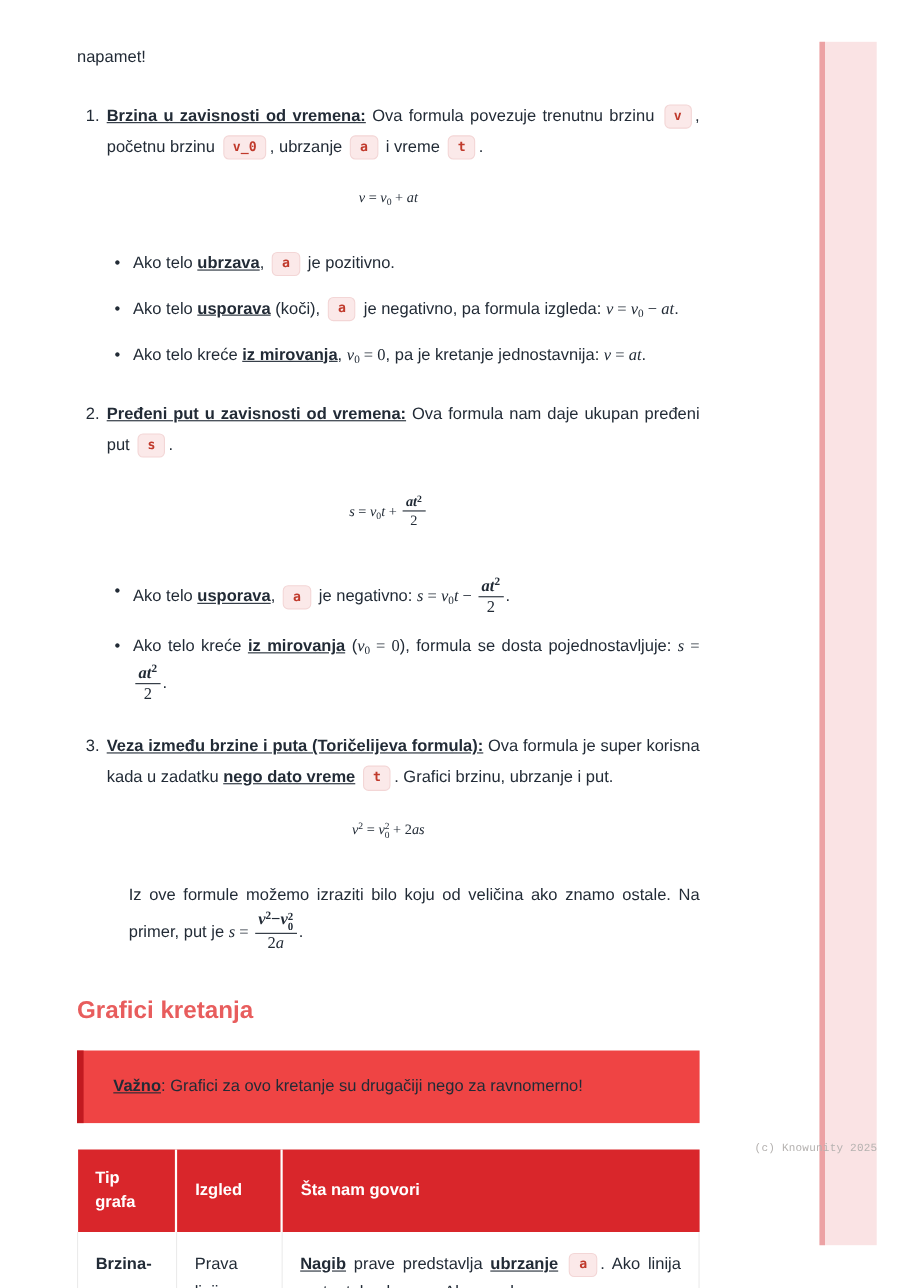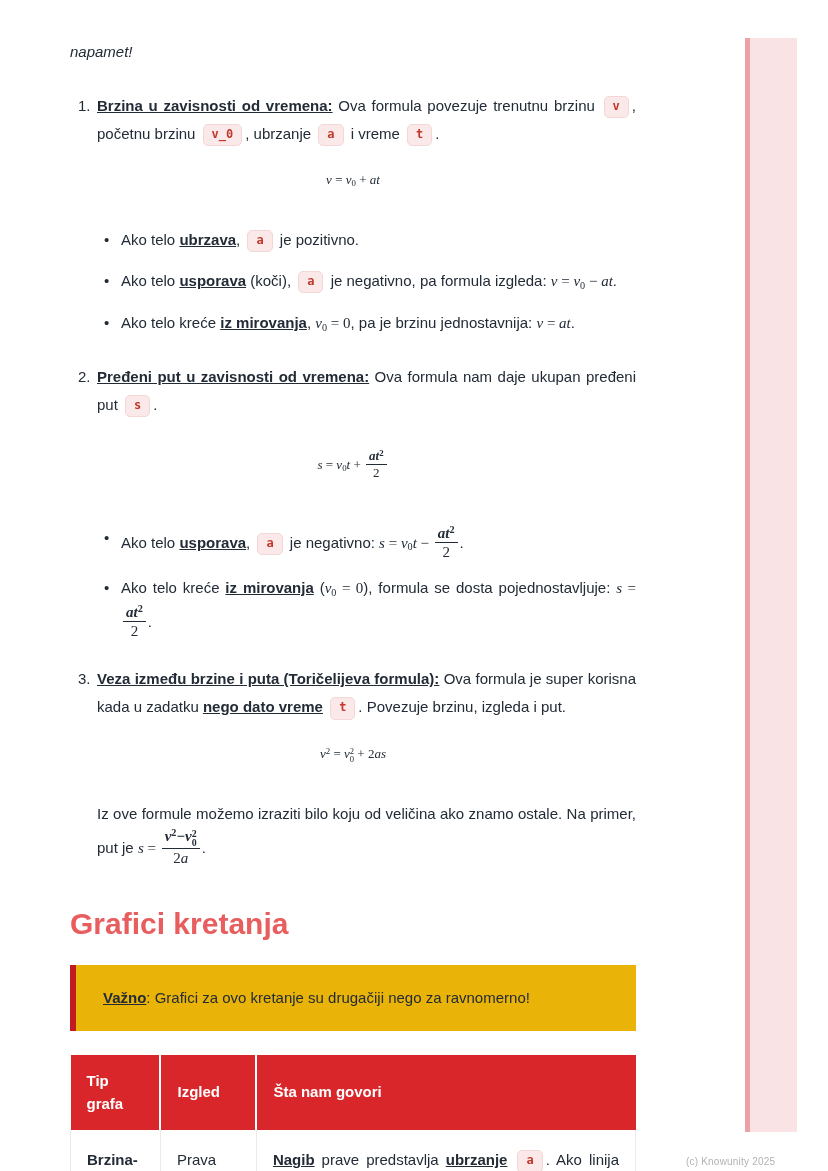--- a/index.html
+++ b/index.html
@@ -1,20 +1,20 @@
 <!DOCTYPE html>
 <html><head>
 <meta charset="utf-8">
 <style>
   html,body{margin:0;padding:0;background:#ffffff;}
   body{font-family:"Liberation Sans",sans-serif;}
   .page{position:relative;width:828px;height:1171px;background:#ffffff;overflow:hidden;color:#222b36;}
   .content{position:absolute;left:70px;top:0;width:566px;padding-top:38px;font-size:15px;line-height:1.85;}
 
-  .intro{font-style:italic;margin:0 0 26px 0;}
+  .intro{margin:0 0 26px 0;}
 
   .list-item{display:flex;margin:26px 0 0 0;text-align:justify;}
   .num{flex:0 0 19px;margin-left:8px;}
   .itext{flex:1;}
 
   .formula{text-align:center;font-family:"Liberation Serif",serif;font-size:13px;margin:30px 0 44px 0;line-height:1.4;}
   .formula-tight{margin:24px 0 36px 0;}
 
   .bullet{display:flex;margin:0 0 13px 0;text-align:justify;}
   .dot{flex:0 0 17px;margin-left:34px;}
@@ -28,35 +28,35 @@
   .sup{font-family:"Liberation Serif",serif;font-style:normal;font-size:68%;vertical-align:0.5em;}
   .chip{font-family:"DejaVu Sans Mono","Liberation Mono",monospace;font-weight:700;font-size:12px;color:#c0392b;
         background:#fbe9e9;border:1px solid #f3d6d6;border-radius:5px;padding:1px 8px 2px 8px;margin:0 3px;
         display:inline-block;line-height:1.45;vertical-align:1px;}
   .frac{display:inline-block;vertical-align:-0.62em;text-align:center;line-height:1.12;margin:0 2px;}
   .frac .fnum{display:block;border-bottom:1.3px solid #222b36;padding:0 3px 0 3px;font-weight:bold;}
   .frac .fden{display:block;padding-top:1px;}
   .ss{display:inline-block;vertical-align:-0.42em;line-height:0.9;font-size:66%;font-family:"Liberation Serif",serif;font-style:normal;text-align:left;}
   .ss span{display:block;}
 
-  .section-heading{color:#e85d5d;font-size:30px;font-weight:700;margin:38px 0 22px 0;line-height:1.3;}
+  .section-heading{color:#e85d5d;font-size:22px;font-weight:700;margin:38px 0 22px 0;line-height:1.3;}
 
-  .callout{background:#eab308;border-left:6px solid #c11a20;padding:19px 24px 19px 27px;margin:0 0 24px 0;}
+  .callout{background:#ef4444;border-left:6px solid #c11a20;padding:19px 24px 19px 27px;margin:0 0 24px 0;}
 
   table.graph-table{width:566px;border-collapse:collapse;margin-top:0;}
   .graph-table th{background:#d9262b;color:#ffffff;text-align:left;font-size:15px;font-weight:700;
       padding:15px 16px;border-right:2px solid #ffffff;vertical-align:middle;line-height:1.5;}
   .graph-table th:last-child{border-right:none;margin-left:20px;}
   .graph-table td{padding:17px 16px;vertical-align:top;font-size:15px;line-height:1.7;
       border-right:1px solid #ebebeb;border-left:1px solid #ebebeb;text-align:justify;}
   .graph-table td:first-child{font-weight:700;text-align:left;}
   .graph-table td:nth-child(2){text-align:left;}
 
   .scrollbar{position:absolute;left:745px;top:38px;width:47px;height:1094px;background:#fae3e4;border-left:5px solid #eca2a4;z-index:2;}
-  .credit{position:absolute;left:686px;top:1156px;font-size:10px;color:#b5b2b0;z-index:5;letter-spacing:0.2px;white-space:nowrap;}
+  .credit{position:absolute;left:686px;top:1039px;font-size:10px;color:#b5b2b0;z-index:5;letter-spacing:0.2px;white-space:nowrap;font-family:Liberation Mono, monospace;}
 </style>
 </head>
 <body>
 
 <div class="page">
 
   <div class="scrollbar"></div>
   <div class="credit">(c) Knowunity 2025</div>
 
   <div class="content">
@@ -76,21 +76,21 @@
         <div class="bullet">
           <span class="dot">•</span>
           <div class="btext"><span>Ako telo </span><span class="b">ubrzava</span><span>, </span><span class="chip">a</span><span> je pozitivno.</span></div>
         </div>
         <div class="bullet">
           <span class="dot">•</span>
           <div class="btext"><span>Ako telo </span><span class="b">usporava</span><span> (koči), </span><span class="chip">a</span><span> je negativno, pa formula izgleda: </span><span class="mi">v</span><span class="mu"> = </span><span class="mi">v</span><span class="sub">0</span><span class="mu"> − </span><span class="mi">at</span><span>.</span></div>
         </div>
         <div class="bullet">
           <span class="dot">•</span>
-          <div class="btext"><span>Ako telo kreće </span><span class="b">iz mirovanja</span><span>, </span><span class="mi">v</span><span class="sub">0</span><span class="mu"> = 0</span><span>, pa je brzinu jednostavnija: </span><span class="mi">v</span><span class="mu"> = </span><span class="mi">at</span><span>.</span></div>
+          <div class="btext"><span>Ako telo kreće </span><span class="b">iz mirovanja</span><span>, </span><span class="mi">v</span><span class="sub">0</span><span class="mu"> = 0</span><span>, pa je kretanje jednostavnija: </span><span class="mi">v</span><span class="mu"> = </span><span class="mi">at</span><span>.</span></div>
         </div>
       </div>
 
       <div class="list-item">
         <span class="num">2.</span>
         <div class="itext"><span class="b">Pređeni put u zavisnosti od vremena:</span><span> Ova formula nam daje ukupan pređeni put </span><span class="chip">s</span><span>.</span></div>
       </div>
 
       <div class="formula"><span class="mi">s</span><span class="mu"> = </span><span class="mi">v</span><span class="sub">0</span><span class="mi">t</span><span class="mu"> + </span><span class="frac"><span class="fnum"><span class="mi">at</span><span class="sup">2</span></span><span class="fden"><span class="mu">2</span></span></span></div>
 
@@ -100,26 +100,26 @@
           <div class="btext"><span>Ako telo </span><span class="b">usporava</span><span>, </span><span class="chip">a</span><span> je negativno: </span><span class="mi">s</span><span class="mu"> = </span><span class="mi">v</span><span class="sub">0</span><span class="mi">t</span><span class="mu"> − </span><span class="frac"><span class="fnum"><span class="mi">at</span><span class="sup">2</span></span><span class="fden"><span class="mu">2</span></span></span><span>.</span></div>
         </div>
         <div class="bullet">
           <span class="dot">•</span>
           <div class="btext"><span>Ako telo kreće </span><span class="b">iz mirovanja</span><span> (</span><span class="mi">v</span><span class="sub">0</span><span class="mu"> = 0</span><span>), formula se dosta pojednostavljuje: </span><span class="mi">s</span><span class="mu"> = </span><span class="frac"><span class="fnum"><span class="mi">at</span><span class="sup">2</span></span><span class="fden"><span class="mu">2</span></span></span><span>.</span></div>
         </div>
       </div>
 
       <div class="list-item">
         <span class="num">3.</span>
-        <div class="itext"><span class="b">Veza između brzine i puta (Toričelijeva formula):</span><span> Ova formula je super korisna kada u zadatku </span><span class="b">nego dato vreme</span><span> </span><span class="chip">t</span><span>. Povezuje brzinu, izgleda i put.</span></div>
+        <div class="itext"><span class="b">Veza između brzine i puta (Toričelijeva formula):</span><span> Ova formula je super korisna kada u zadatku </span><span class="b">nego dato vreme</span><span> </span><span class="chip">t</span><span>. Grafici brzinu, ubrzanje i put.</span></div>
       </div>
 
       <div class="formula formula-tight"><span class="mi">v</span><span class="sup">2</span><span class="mu"> = </span><span class="mi">v</span><span class="ss"><span>2</span><span>0</span></span><span class="mu"> + 2</span><span class="mi">as</span></div>
 
-      <div class="list-item" style="margin-top:0;">
+      <div class="list-item" style="margin-top:0;gap:20px;">
         <span class="num"></span>
         <div class="itext"><span>Iz ove formule možemo izraziti bilo koju od veličina ako znamo ostale. Na primer, put je </span><span class="mi">s</span><span class="mu"> = </span><span class="frac"><span class="fnum"><span class="mi">v</span><span class="sup">2</span><span class="mu">−</span><span class="mi">v</span><span class="ss"><span>2</span><span>0</span></span></span><span class="fden"><span class="mu">2</span><span class="mi">a</span></span></span><span>.</span></div>
       </div>
 
     </div>
 
     <h2 class="section-heading">Grafici kretanja</h2>
 
     <div class="callout">
       <span><span class="b">Važno</span><span>: Grafici za ovo kretanje su drugačiji nego za ravnomerno!</span></span>

